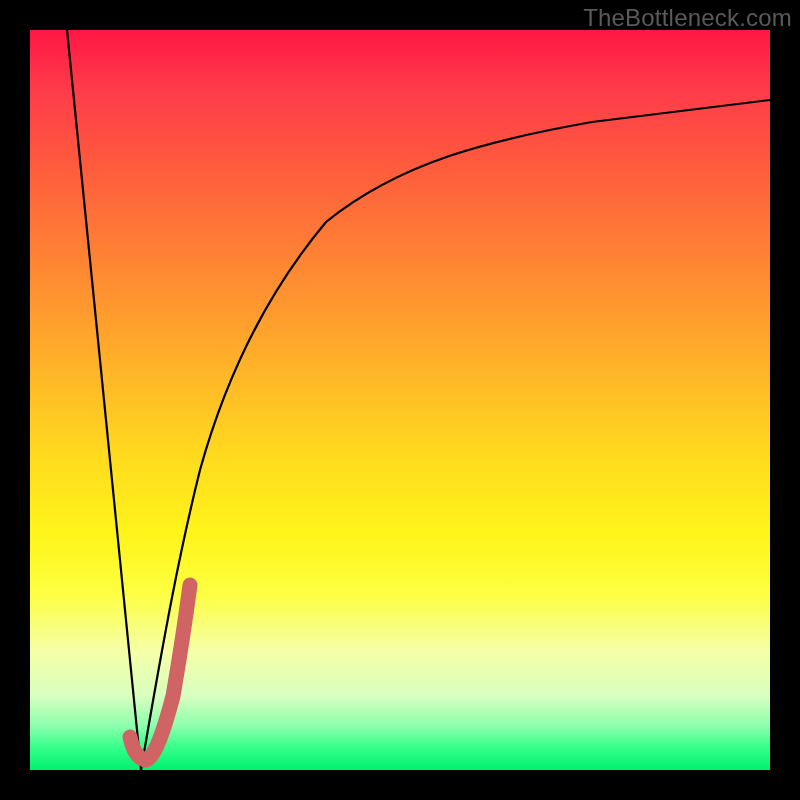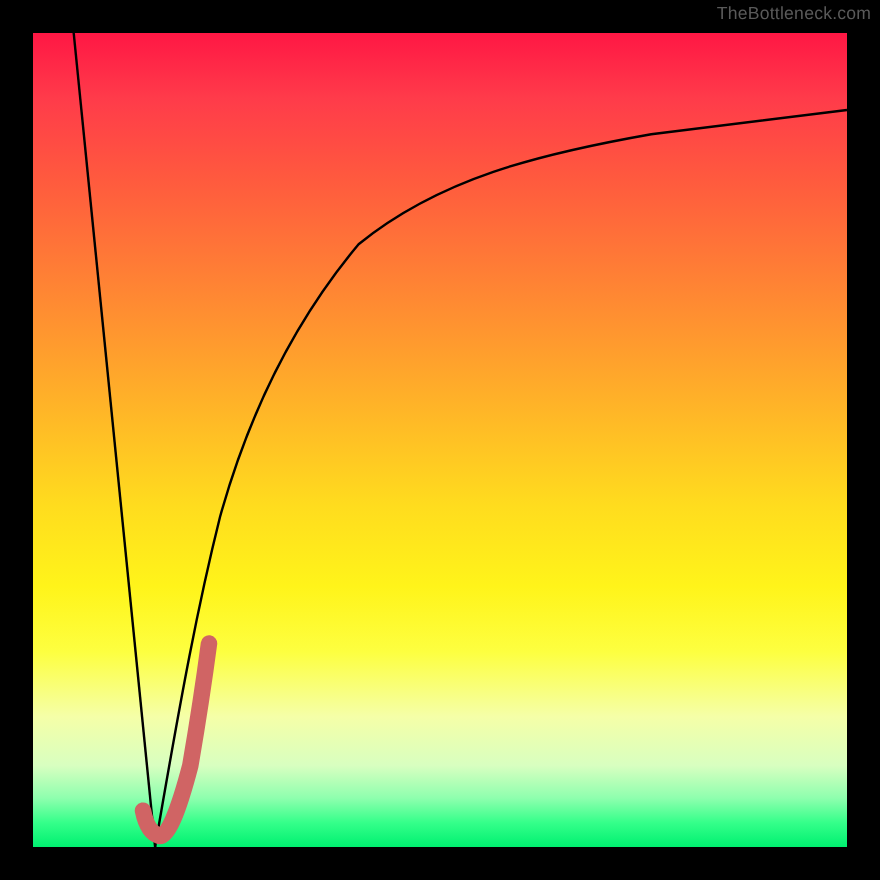--- a/index.html
+++ b/index.html
@@ -47,21 +47,21 @@
     top: 0;
     width: 740px;
     height: 740px;
     overflow: visible;
   }
   .watermark {
     position: absolute;
     top: 4px;
     right: 8px;
     color: #5a5a5a;
-    font-size: 16px;
+    font-size: 24px;
     font-weight: 500;
     letter-spacing: 0.2px;
     user-select: none;
   }
 </style>
 </head>
 <body>
 
 <div class="frame">
 

